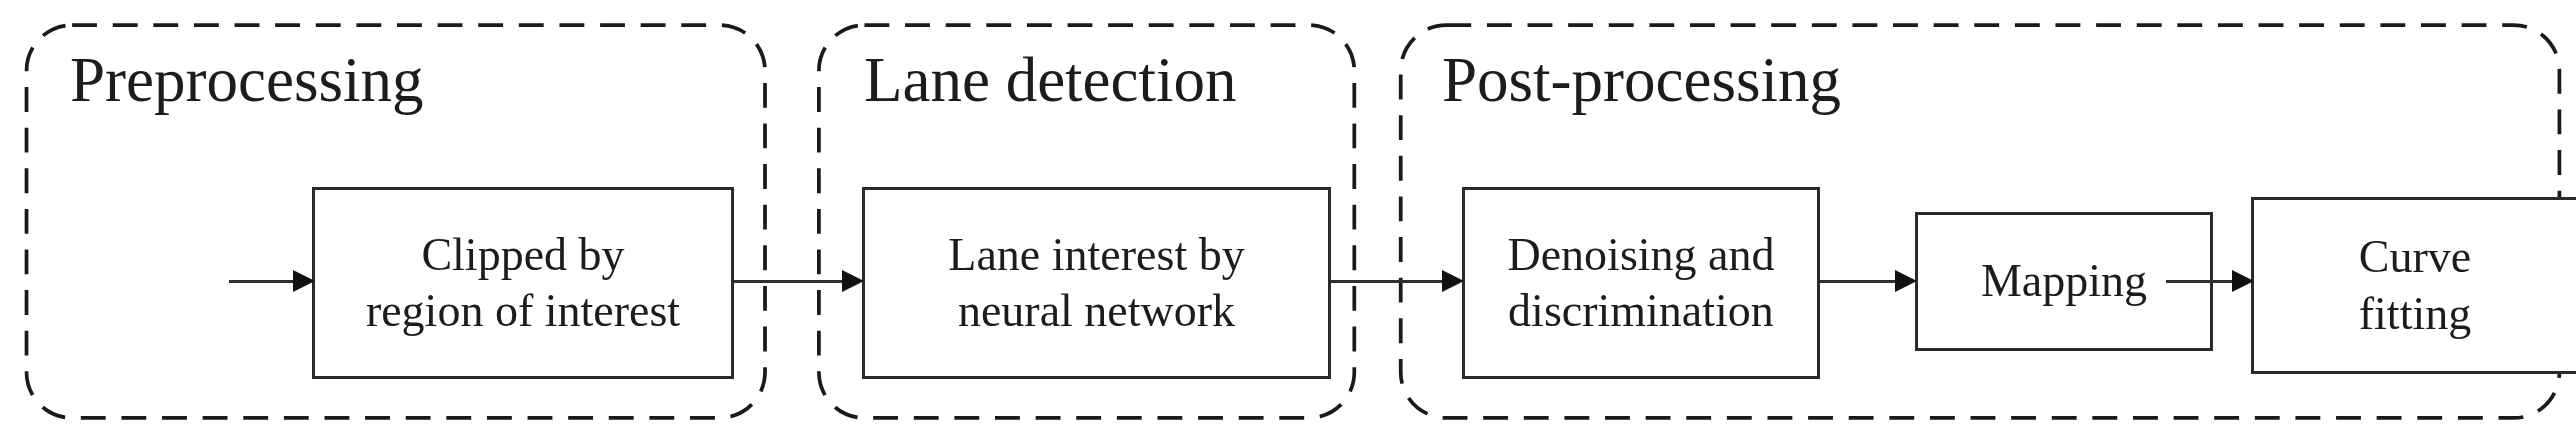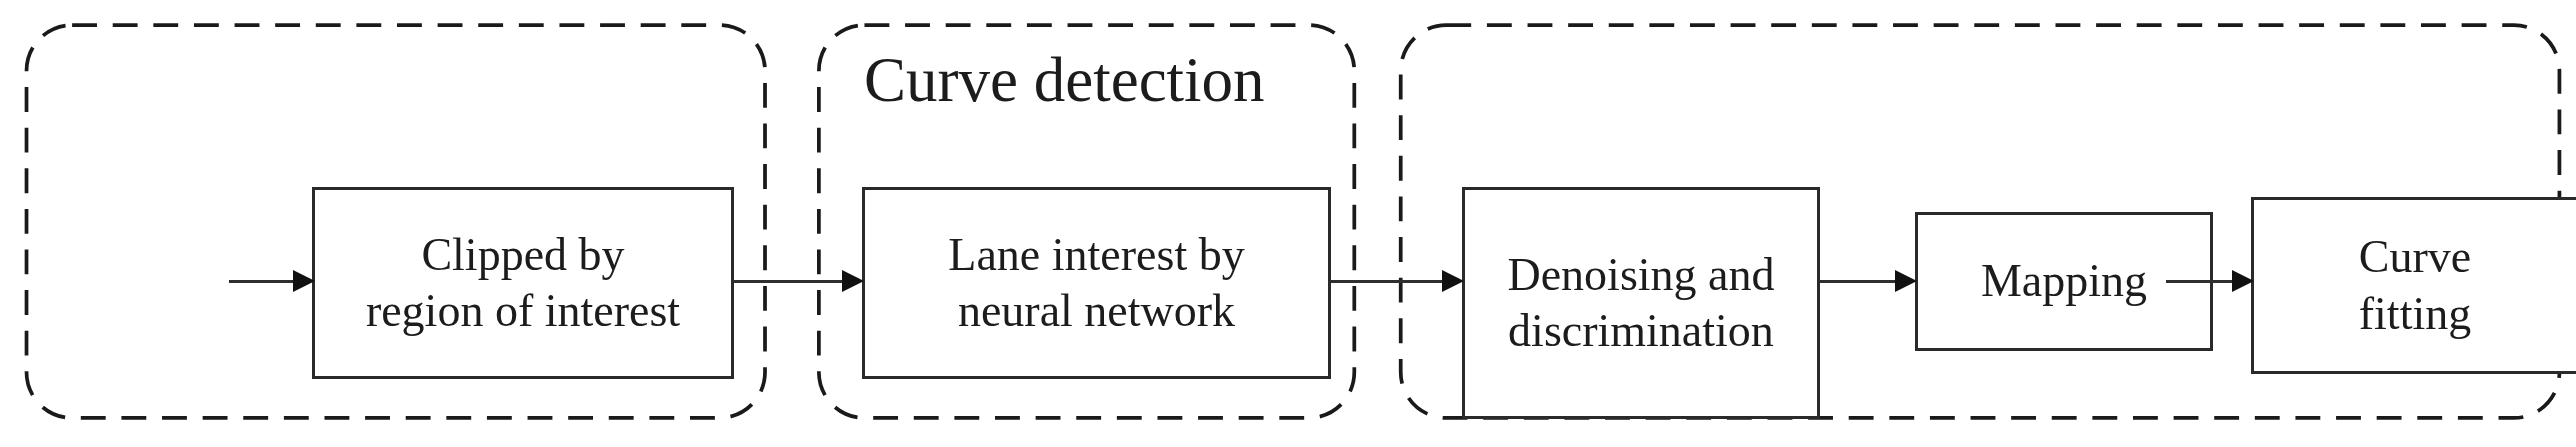--- a/index.html
+++ b/index.html
@@ -79,36 +79,38 @@
 <body>
 
 <div class="canvas">
 
   <svg class="outlines" width="2576" height="448" viewBox="0 0 3108 540">
     <rect class="group-outline" x="32" y="30" width="891" height="474" rx="55" ry="55"></rect>
     <rect class="group-outline" x="988" y="30" width="646" height="474" rx="55" ry="55"></rect>
     <rect class="group-outline" x="1690" y="30" width="1398" height="474" rx="55" ry="55"></rect>
   </svg>
 
+  <div class="group-title" style="left:70px">Preprocessing</div>
 
-  <div class="group-title" style="left:864px">Curve detection</div>
+  <div class="group-title" style="left:864px">Lane detection</div>
 
+  <div class="group-title" style="left:1442px">Post-processing</div>
 
 
   <div class="node" style="left:312px; top:187px; width:422px; height:192px">
     <span class="node-label">Clipped by
 region of interest</span>
   </div>
 
   <div class="node" style="left:862px; top:187px; width:469px; height:192px">
     <span class="node-label">Lane interest by
 neural network</span>
   </div>
 
-  <div class="node" style="left:1462px; top:187px; width:358px; height:232px">
+  <div class="node" style="left:1462px; top:187px; width:358px; height:192px">
     <span class="node-label">Denoising and
 discrimination</span>
   </div>
 
   <div class="node" style="left:1915px; top:212px; width:298px; height:139px">
     <span class="node-label">Mapping</span>
   </div>
 
   <div class="node" style="left:2251px; top:197px; width:328px; height:177px">
     <span class="node-label">Curve

